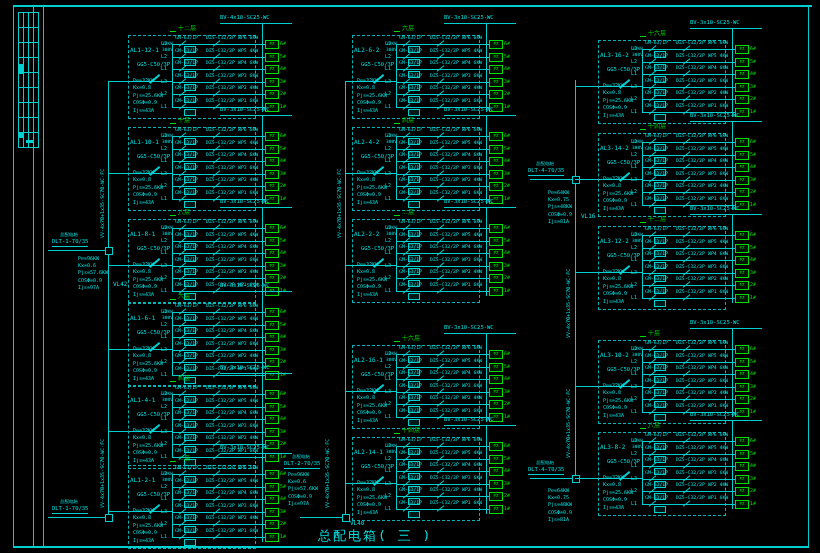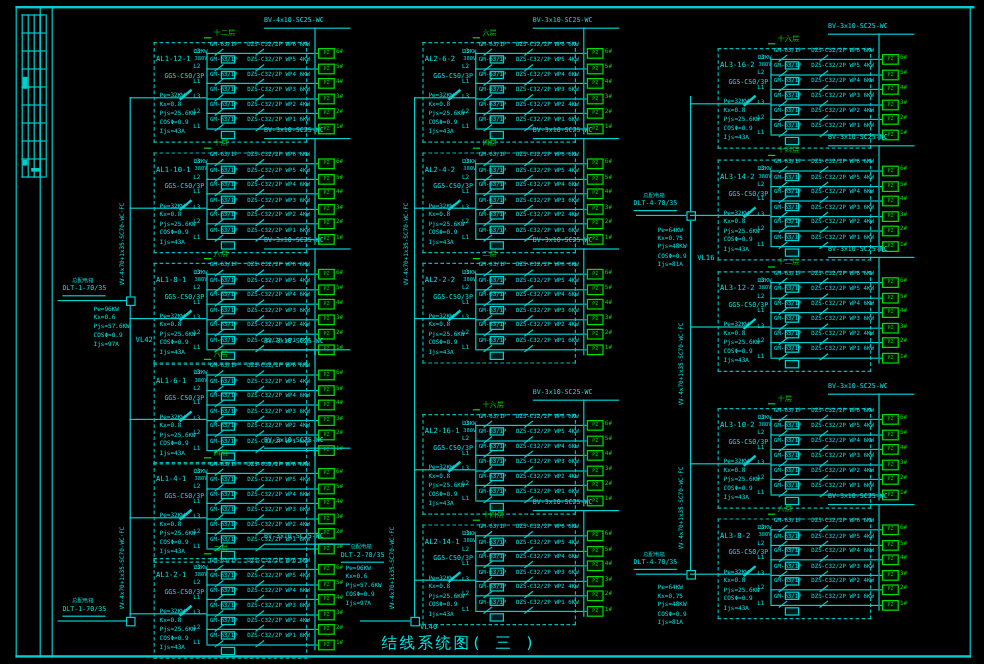--- a/index.html
+++ b/index.html
@@ -25,21 +25,21 @@
   #wm-brand{position:absolute;left:84px;top:4px;color:#989898;font-size:35px;font-weight:bold;
             letter-spacing:8px;line-height:1;}
   #wm-url{position:absolute;left:62px;top:46px;color:#989898;font-size:15px;font-weight:bold;
           letter-spacing:2px;line-height:1;}
   #title{position:absolute;left:318px;top:527px;color:#00e2e2;font-size:13px;letter-spacing:2px;z-index:30;}
 </style>
 </head>
 <body>
 
 <div id="stage">
-  <div id="title">结线系统图( 三 )</div>
+  <div id="title">总配电箱( 三 )</div>
 <div class="ln" style="left: 13px; top: 5px; width: 799px; height: 2px;"></div>
     <div class="ln" style="left: 13px; top: 5px; width: 1px; height: 543px;"></div>
     <div class="ln" style="left: 33px; top: 5px; width: 1px; height: 543px;"></div>
     <div class="ln" style="left: 43px; top: 5px; width: 1px; height: 543px;"></div>
     <div class="ln" style="left: 808px; top: 5px; width: 1px; height: 543px;"></div>
     <div class="ln" style="left: 13px; top: 546px; width: 796px; height: 2px;"></div>
     <div class="ln" style="left: 18px; top: 12px; width: 1px; height: 136px;"></div>
     <div class="ln" style="left: 23px; top: 12px; width: 1px; height: 136px;"></div>
     <div class="ln" style="left: 28px; top: 12px; width: 1px; height: 136px;"></div>
     <div class="ln" style="left: 33px; top: 12px; width: 1px; height: 136px;"></div>

